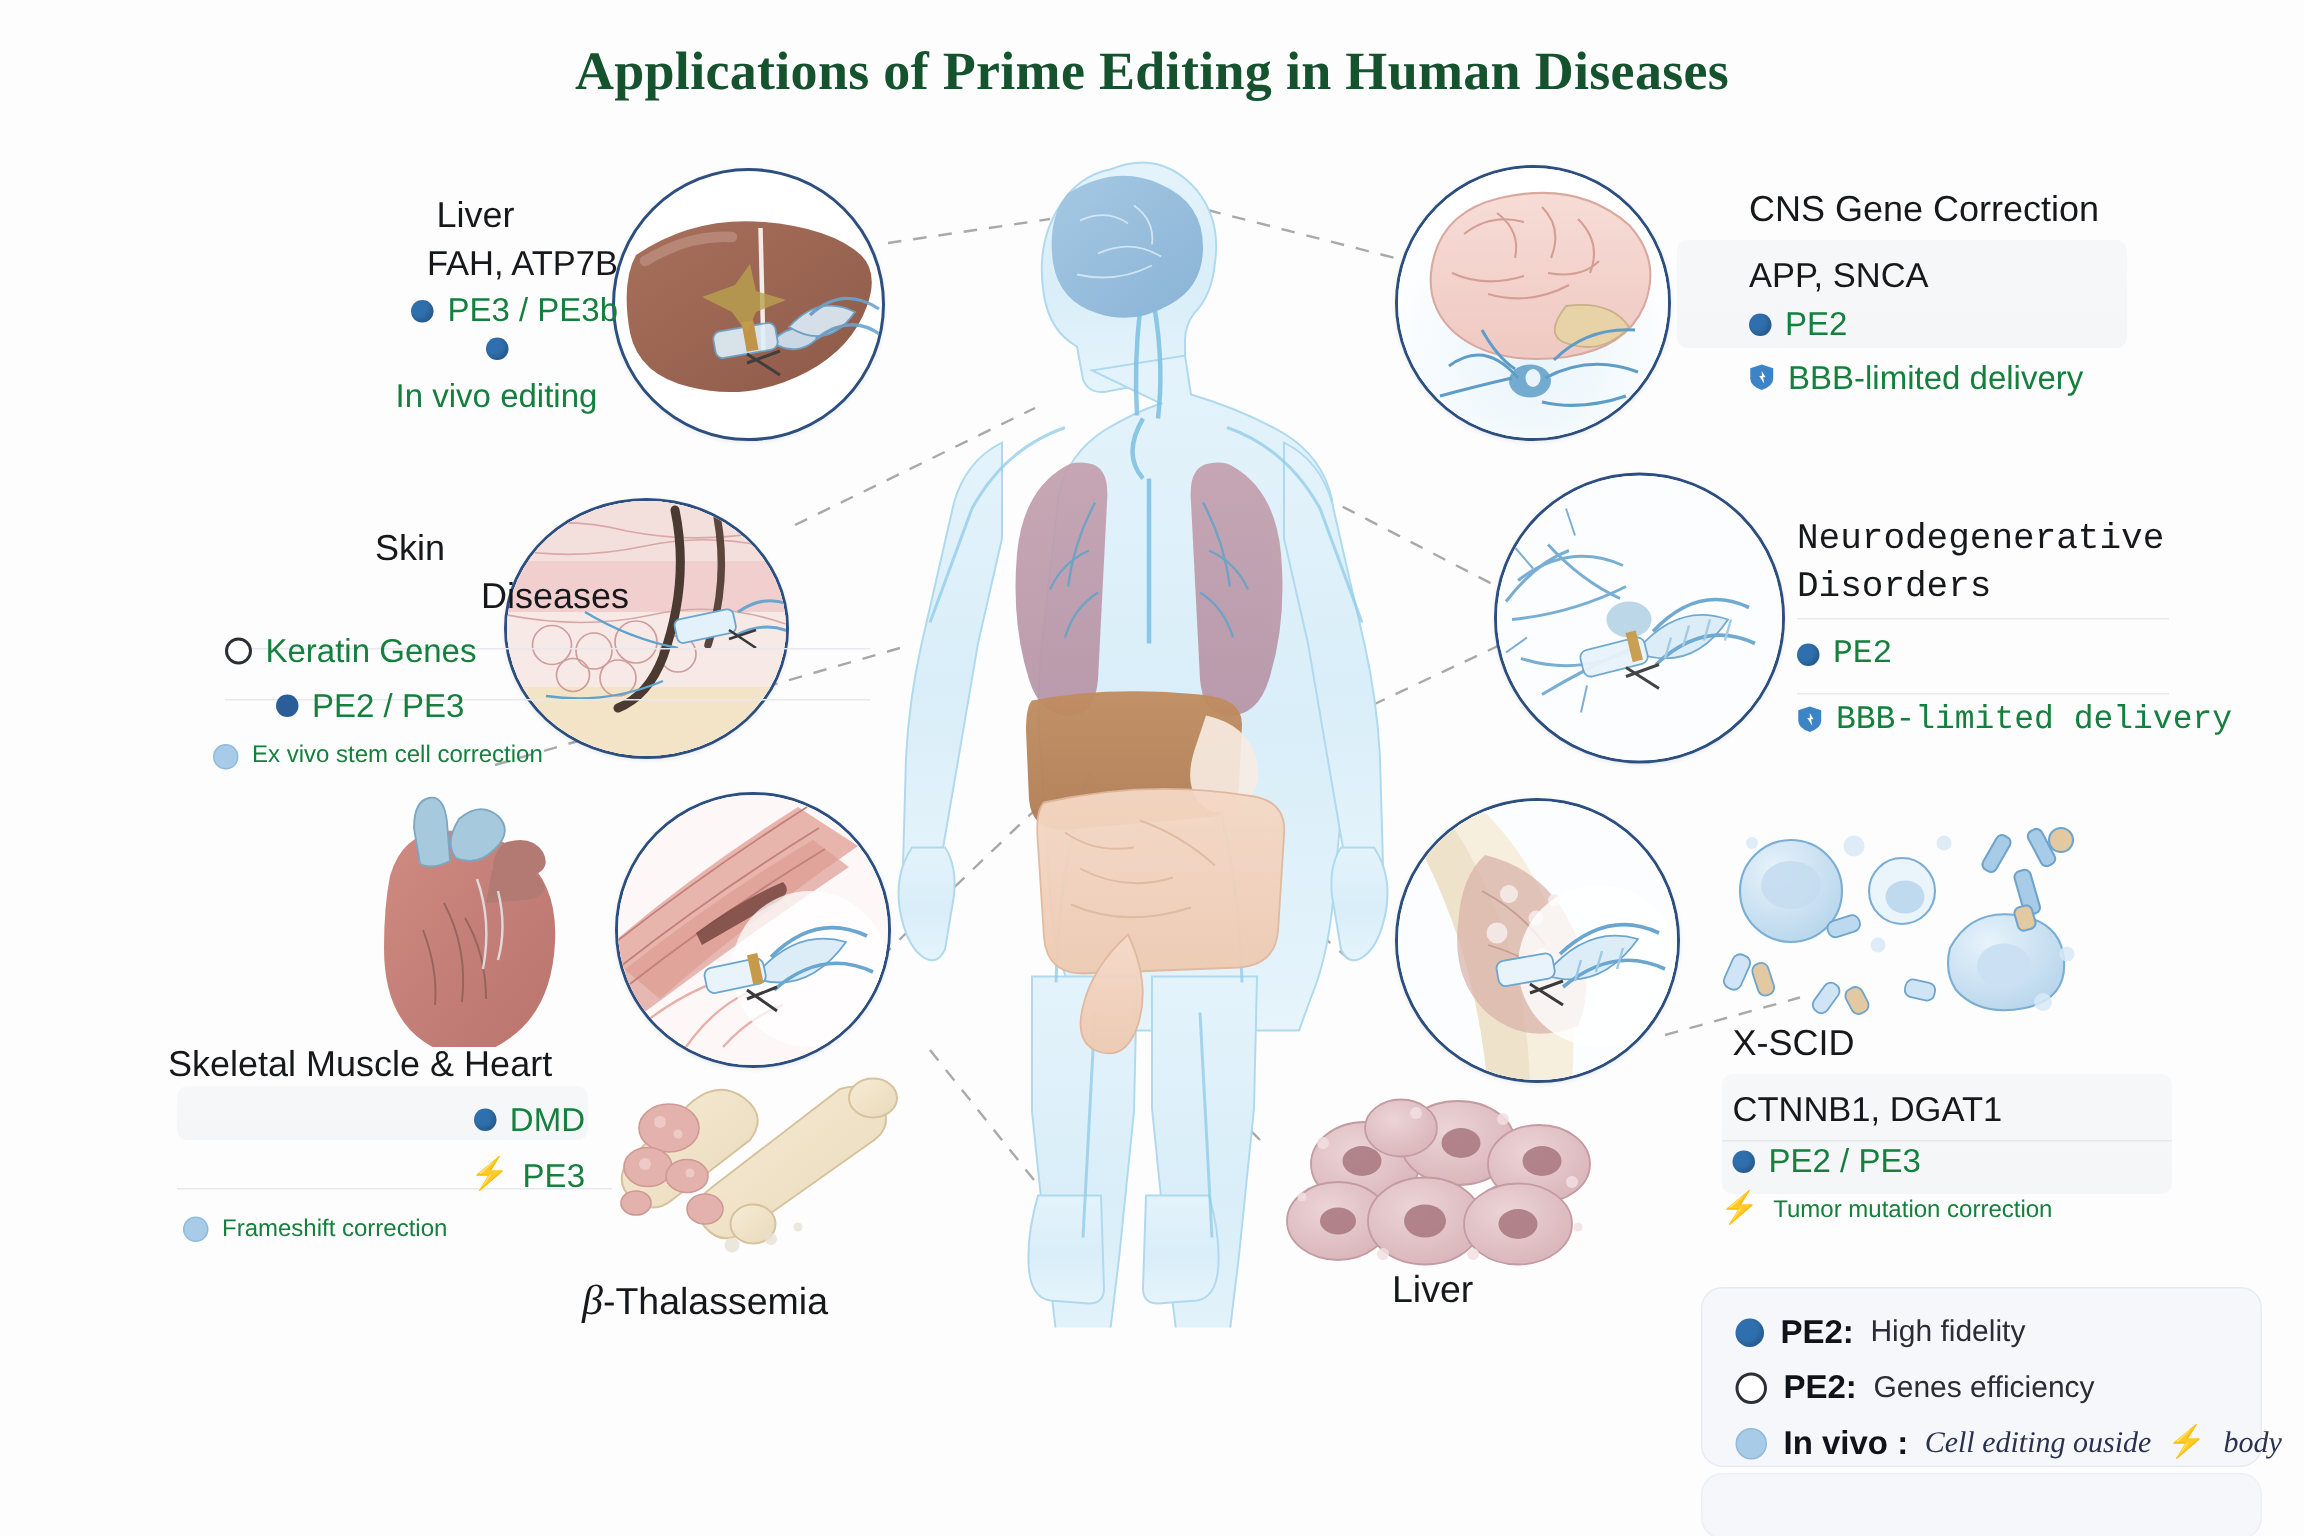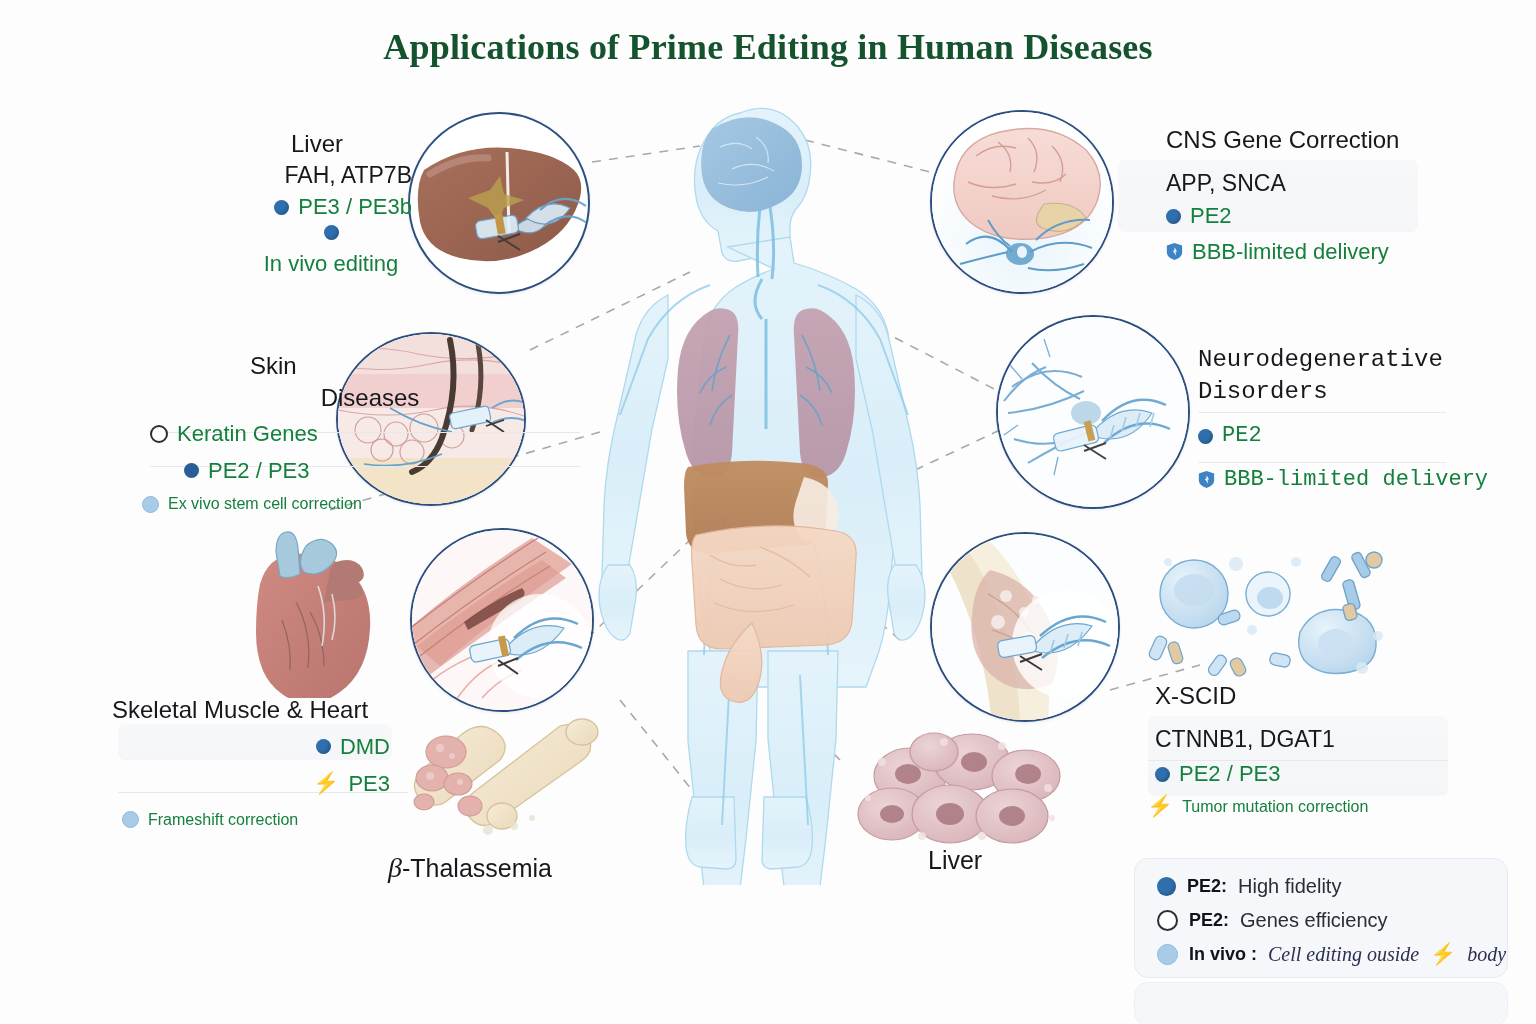--- a/index.html
+++ b/index.html
@@ -73,21 +73,21 @@
   .illu{position:absolute;}
 
   
   .legend{
     position:absolute;
     background:#f5f7fa;
     border:1px solid #e7ebf1;
     border-radius:14px;
   }
   .legend-row{display:flex;align-items:center;gap:11px;white-space:nowrap;}
-  .lg-key{font-size:18px;font-weight:700;color:#11131a;}
+  .lg-key{font-size:22px;font-weight:700;color:#11131a;}
   .lg-val{font-size:20px;color:#2a2d36;}
   .lg-val.ital{font-style:italic;font-family:"Liberation Serif",serif;font-size:20px;color:#2a3050;text-align:right;}
   .legend2{
     position:absolute;
     background:#f5f7fa;
     border:1px solid #eceff4;
     border-radius:14px;
     overflow:hidden;
   }
   .legend2 .clip{

